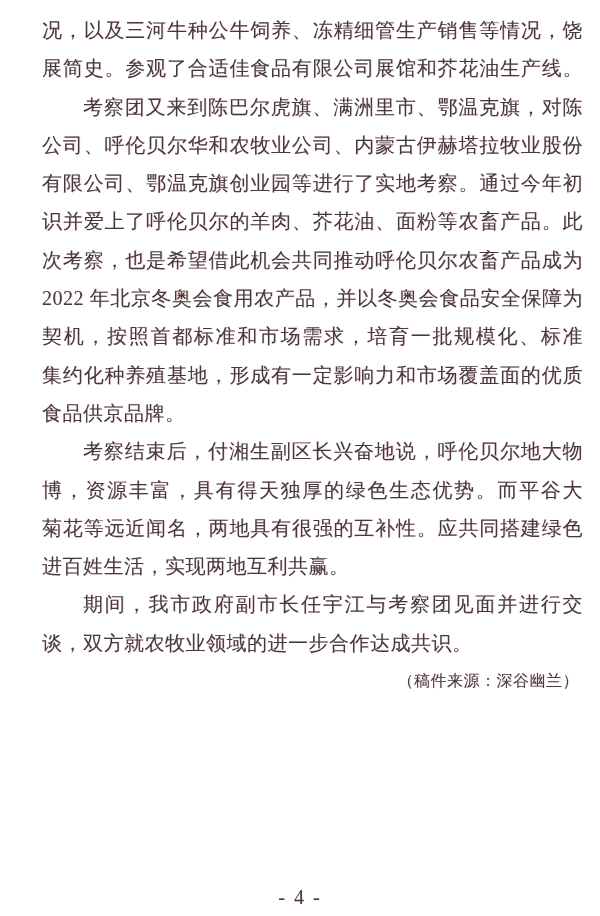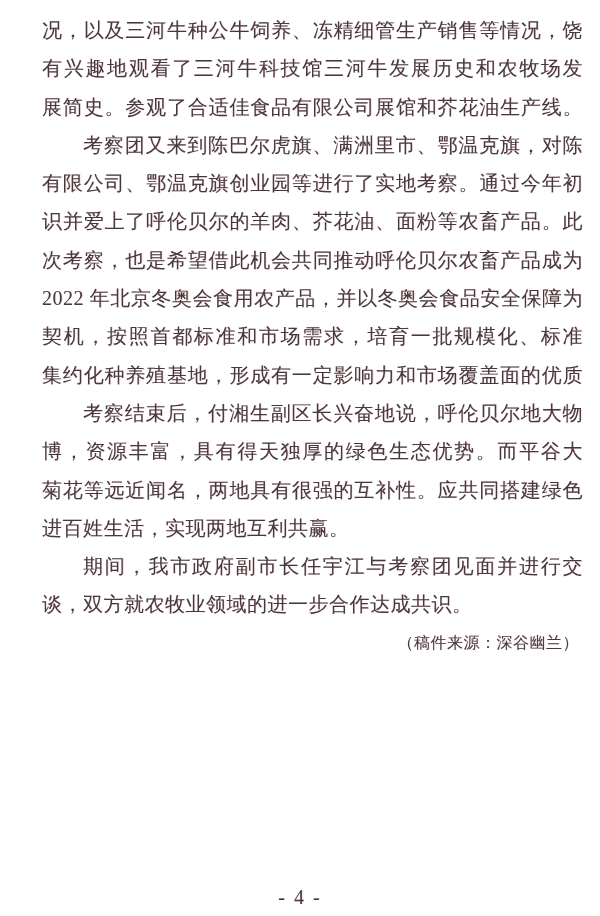--- a/index.html
+++ b/index.html
@@ -70,32 +70,33 @@
   }
 </style>
 </head>
 <body>
 
 <div class="page">
   <div class="content">
 
     <div class="para">
       <span class="line">况，以及三河牛种公牛饲养、冻精细管生产销售等情况，饶</span>
-      <span class="line">有兴趣地观看了三河牛科技馆三河牛发展历史和农牧场发</span>
       <span class="line">展简史。参观了合适佳食品有限公司展馆和芥花油生产线。</span>
     </div>
 
     <div class="para">
       <span class="line indent">考察团又来到陈巴尔虎旗、满洲里市、鄂温克旗，对陈</span>
+      <span class="line">公司、呼伦贝尔华和农牧业公司、内蒙古伊赫塔拉牧业股份</span>
       <span class="line">有限公司、鄂温克旗创业园等进行了实地考察。通过今年初</span>
       <span class="line">识并爱上了呼伦贝尔的羊肉、芥花油、面粉等农畜产品。此</span>
       <span class="line">次考察，也是希望借此机会共同推动呼伦贝尔农畜产品成为</span>
       <span class="line">2022 年北京冬奥会食用农产品，并以冬奥会食品安全保障为</span>
       <span class="line">契机，按照首都标准和市场需求，培育一批规模化、标准化、</span>
       <span class="line">集约化种养殖基地，形成有一定影响力和市场覆盖面的优质</span>
+      <span class="line end">食品供京品牌。</span>
     </div>
 
     <div class="para">
       <span class="line indent">考察结束后，付湘生副区长兴奋地说，呼伦贝尔地大物</span>
       <span class="line">博，资源丰富，具有得天独厚的绿色生态优势。而平谷大桃、</span>
       <span class="line">菊花等远近闻名，两地具有很强的互补性。应共同搭建绿色</span>
       <span class="line end">进百姓生活，实现两地互利共赢。</span>
     </div>
 
     <div class="para">

